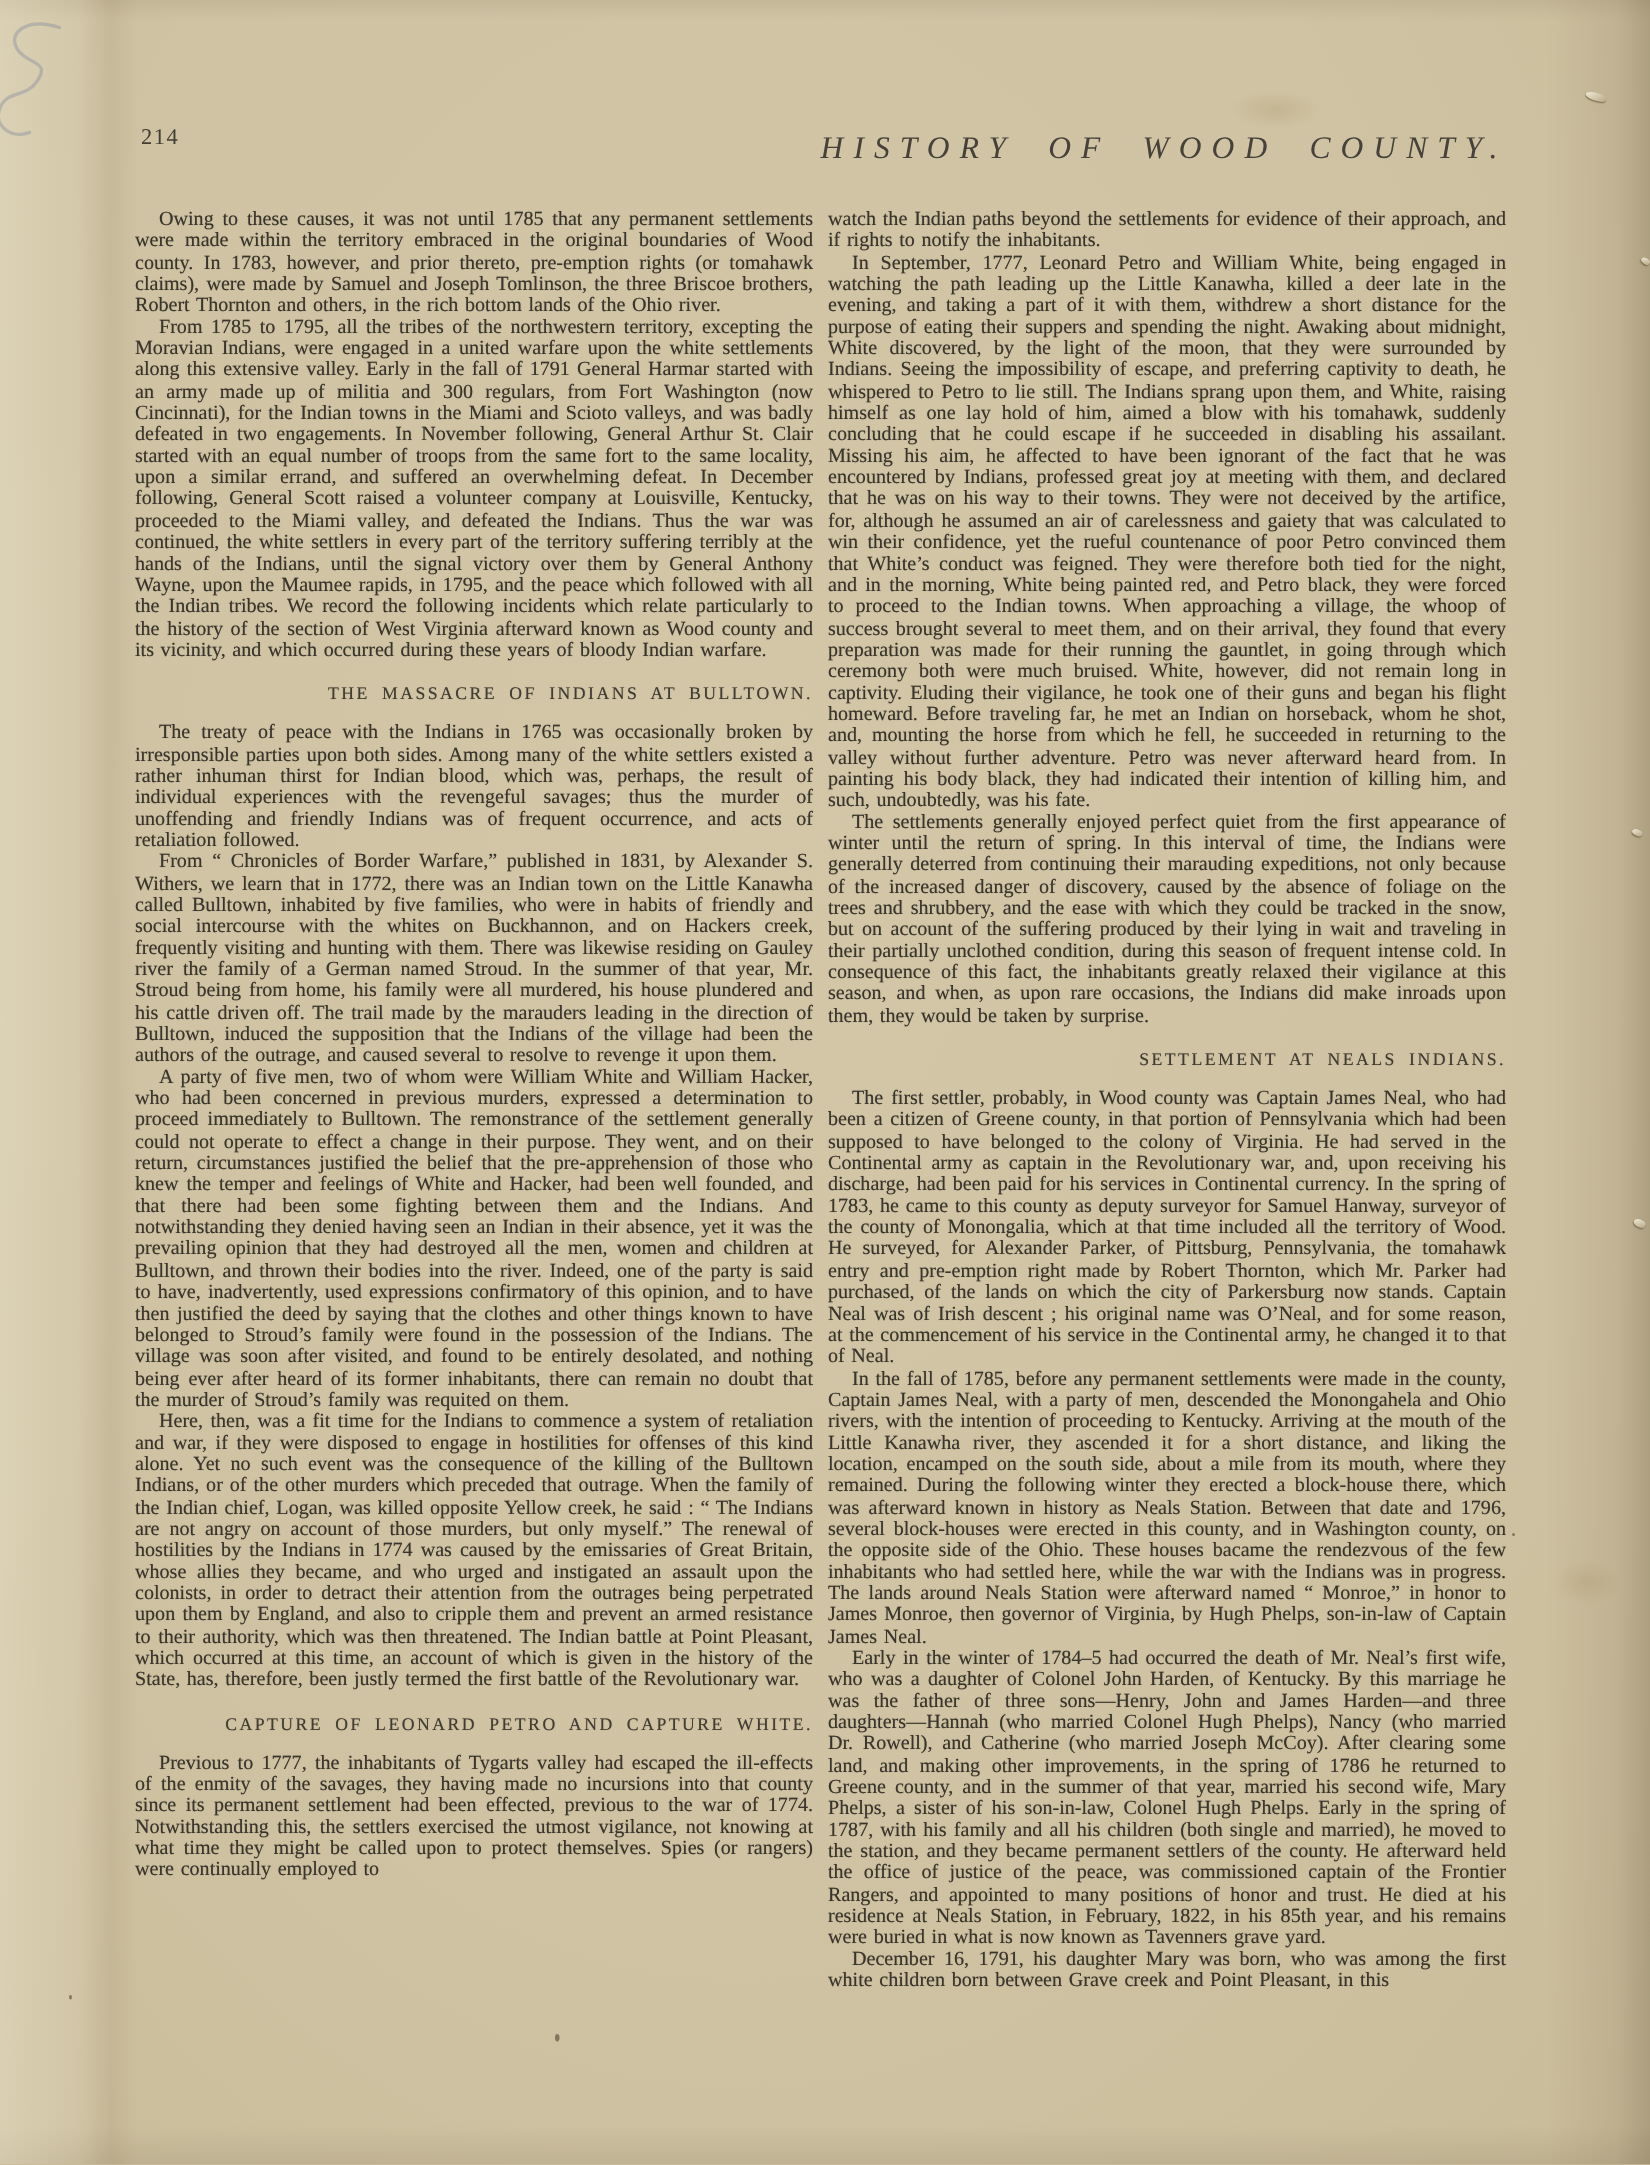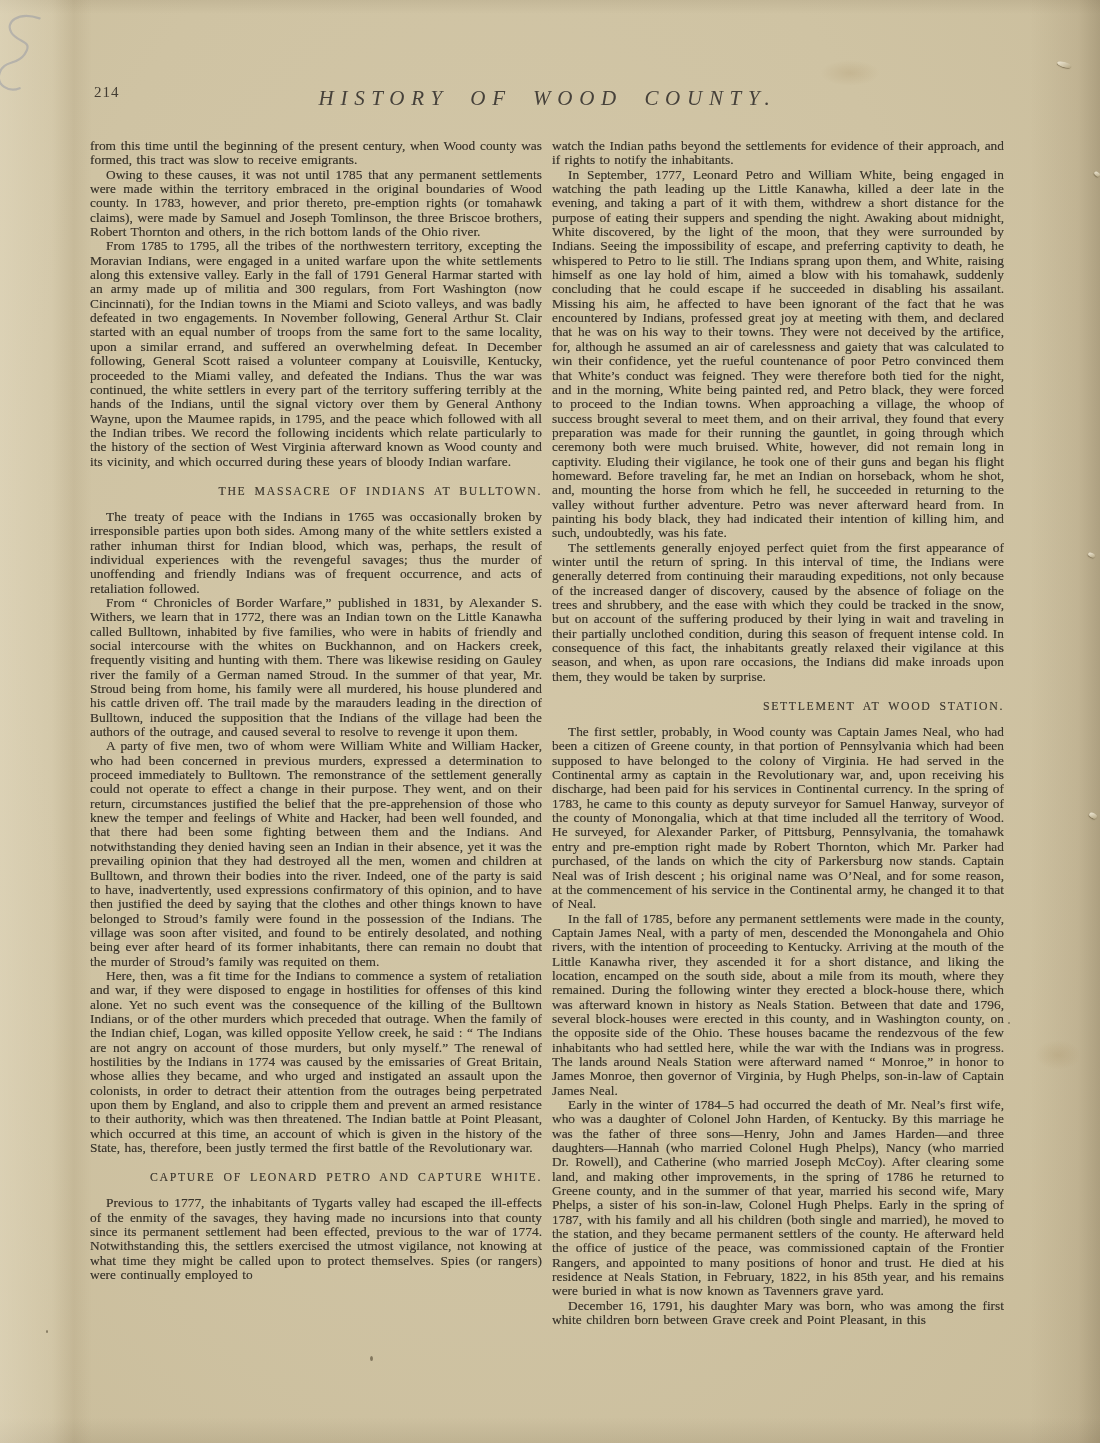--- a/index.html
+++ b/index.html
@@ -18,21 +18,21 @@
       linear-gradient(to top, rgba(92,76,48,0.12) 0px, rgba(0,0,0,0) 26px),
       radial-gradient(ellipse at 45% 38%, #d3c7a8 0%, #cfc3a3 55%, #c9bc9a 100%);
     color:#3a352c;
   }
   .pagenum{
     position:absolute;left:94px;top:84px;
     font-size:15px;letter-spacing:1px;color:#433d33;
   }
   .title{
     position:absolute;left:90px;top:86px;width:915px;margin:0;
-    text-align:center;font-style:italic;font-weight:normal;
+    text-align:right;font-style:italic;font-weight:normal;
     font-size:21px;letter-spacing:0.32em;word-spacing:0.45em;color:#46413a;
   }
   .columns{
     position:absolute;left:90px;top:139px;width:915px;
     display:flex;gap:10px;
   }
   .col{width:452px;}
   .col p{
     margin:0;
     font-size:13.4px;line-height:14.35px;
@@ -67,37 +67,36 @@
       <path d="M40,6 C18,2 6,14 14,24 C22,34 38,28 30,44 C24,56 10,52 8,66 C6,78 20,84 30,78" fill="none" stroke="#7d86a0" stroke-width="2.2" stroke-linecap="round" opacity="0.7"></path>
     </svg>
   </div>
 
   <span class="pagenum">214</span>
   <h1 class="title">HISTORY OF WOOD COUNTY.</h1>
 
   <div class="columns">
 
     <div class="col">
-      <p>from this time until the beginning of the present century, when Wood county was formed, this tract was slow to receive emigrants.</p>
       <p class="indent">Owing to these causes, it was not until 1785 that any permanent settlements were made within the territory embraced in the original boundaries of Wood county.  In 1783, however, and prior thereto, pre-emption rights (or tomahawk claims), were made by Samuel and Joseph Tomlinson, the three Briscoe brothers, Robert Thornton and others, in the rich bottom lands of the Ohio river.</p>
       <p class="indent">From 1785 to 1795, all the tribes of the northwestern territory, excepting the Moravian Indians, were engaged in a united warfare upon the white settlements along this extensive valley.  Early in the fall of 1791 General Harmar started with an army made up of militia and 300 regulars, from Fort Washington (now Cincinnati), for the Indian towns in the Miami and Scioto valleys, and was badly defeated in two engagements.  In November following, General Arthur St. Clair started with an equal number of troops from the same fort to the same locality, upon a similar errand, and suffered an overwhelming defeat.  In December following, General Scott raised a volunteer company at Louisville, Kentucky, proceeded to the Miami valley, and defeated the Indians.  Thus the war was continued, the white settlers in every part of the territory suffering terribly at the hands of the Indians, until the signal victory over them by General Anthony Wayne, upon the Maumee rapids, in 1795, and the peace which followed with all the Indian tribes.  We record the following incidents which relate particularly to the history of the section of West Virginia afterward known as Wood county and its vicinity, and which occurred during these years of bloody Indian warfare.</p>
       <h2 class="sect">THE MASSACRE OF INDIANS AT BULLTOWN.</h2>
       <p class="indent">The treaty of peace with the Indians in 1765 was occasionally broken by irresponsible parties upon both sides.  Among many of the white settlers existed a rather inhuman thirst for Indian blood, which was, perhaps, the result of individual experiences with the revengeful savages; thus the murder of unoffending and friendly Indians was of frequent occurrence, and acts of retaliation followed.</p>
       <p class="indent">From “ Chronicles of Border Warfare,” published in 1831, by Alexander S. Withers, we learn that in 1772, there was an Indian town on the Little Kanawha called Bulltown, inhabited by five families, who were in habits of friendly and social intercourse with the whites on Buckhannon, and on Hackers creek, frequently visiting and hunting with them.  There was likewise residing on Gauley river the family of a German named Stroud.  In the summer of that year, Mr. Stroud being from home, his family were all murdered, his house plundered and his cattle driven off.  The trail made by the marauders leading in the direction of Bulltown, induced the supposition that the Indians of the village had been the authors of the outrage, and caused several to resolve to revenge it upon them.</p>
       <p class="indent">A party of five men, two of whom were William White and William Hacker, who had been concerned in previous murders, expressed a determination to proceed immediately to Bulltown.  The remonstrance of the settlement generally could not operate to effect a change in their purpose. They went, and on their return, circumstances justified the belief that the pre-apprehension of those who knew the temper and feelings of White and Hacker, had been well founded, and that there had been some fighting between them and the Indians.  And notwithstanding they denied having seen an Indian in their absence, yet it was the prevailing opinion that they had destroyed all the men, women and children at Bulltown, and thrown their bodies into the river.  Indeed, one of the party is said to have, inadvertently, used expressions confirmatory of this opinion, and to have then justified the deed by saying that the clothes and other things known to have belonged to Stroud’s family were found in the possession of the Indians.  The village was soon after visited, and found to be entirely desolated, and nothing being ever after heard of its former inhabitants, there can remain no doubt that the murder of Stroud’s family was requited on them.</p>
       <p class="indent">Here, then, was a fit time for the Indians to commence a system of retaliation and war, if they were disposed to engage in hostilities for offenses of this kind alone.  Yet no such event was the consequence of the killing of the Bulltown Indians, or of the other murders which preceded that outrage.  When the family of the Indian chief, Logan, was killed opposite Yellow creek, he said :  “ The Indians are not angry on account of those murders, but only myself.”  The renewal of hostilities by the Indians in 1774 was caused by the emissaries of Great Britain, whose allies they became, and who urged and instigated an assault upon the colonists, in order to detract their attention from the outrages being perpetrated upon them by England, and also to cripple them and prevent an armed resistance to their authority, which was then threatened.  The Indian battle at Point Pleasant, which occurred at this time, an account of which is given in the history of the State, has, therefore, been justly termed the first battle of the Revolutionary war.</p>
       <h2 class="sect">CAPTURE OF LEONARD PETRO AND CAPTURE WHITE.</h2>
       <p class="indent">Previous to 1777, the inhabitants of Tygarts valley had escaped the ill-effects of the enmity of the savages, they having made no incursions into that county since its permanent settlement had been effected, previous to the war of 1774.  Notwithstanding this, the settlers exercised the utmost vigilance, not knowing at what time they might be called upon to protect themselves.  Spies (or rangers) were continually employed to</p>
     </div>
 
     <div class="col">
       <p>watch the Indian paths beyond the settlements for evidence of their approach, and if rights to notify the inhabitants.</p>
       <p class="indent">In September, 1777, Leonard Petro and William White, being engaged in watching the path leading up the Little Kanawha, killed a deer late in the evening, and taking a part of it with them, withdrew a short distance for the purpose of eating their suppers and spending the night.  Awaking about midnight, White discovered, by the light of the moon, that they were surrounded by Indians.  Seeing the impossibility of escape, and preferring captivity to death, he whispered to Petro to lie still.  The Indians sprang upon them, and White, raising himself as one lay hold of him, aimed a blow with his tomahawk, suddenly concluding that he could escape if he succeeded in disabling his assailant.  Missing his aim, he affected to have been ignorant of the fact that he was encountered by Indians, professed great joy at meeting with them, and declared that he was on his way to their towns.  They were not deceived by the artifice, for, although he assumed an air of carelessness and gaiety that was calculated to win their confidence, yet the rueful countenance of poor Petro convinced them that White’s conduct was feigned.  They were therefore both tied for the night, and in the morning, White being painted red, and Petro black, they were forced to proceed to the Indian towns.  When approaching a village, the whoop of success brought several to meet them, and on their arrival, they found that every preparation was made for their running the gauntlet, in going through which ceremony both were much bruised. White, however, did not remain long in captivity.  Eluding their vigilance, he took one of their guns and began his flight homeward.  Before traveling far, he met an Indian on horseback, whom he shot, and, mounting the horse from which he fell, he succeeded in returning to the valley without further adventure.  Petro was never afterward heard from.  In painting his body black, they had indicated their intention of killing him, and such, undoubtedly, was his fate.</p>
       <p class="indent">The settlements generally enjoyed perfect quiet from the first appearance of winter until the return of spring.  In this interval of time, the Indians were generally deterred from continuing their marauding expeditions, not only because of the increased danger of discovery, caused by the absence of foliage on the trees and shrubbery, and the ease with which they could be tracked in the snow, but on account of the suffering produced by their lying in wait and traveling in their partially unclothed condition, during this season of frequent intense cold.  In consequence of this fact, the inhabitants greatly relaxed their vigilance at this season, and when, as upon rare occasions, the Indians did make inroads upon them, they would be taken by surprise.</p>
-      <h2 class="sect">SETTLEMENT AT WOOD STATION.</h2>
+      <h2 class="sect">SETTLEMENT AT NEALS INDIANS.</h2>
       <p class="indent">The first settler, probably, in Wood county was Captain James Neal, who had been a citizen of Greene county, in that portion of Pennsylvania which had been supposed to have belonged to the colony of Virginia.  He had served in the Continental army as captain in the Revolutionary war, and, upon receiving his discharge, had been paid for his services in Continental currency.  In the spring of 1783, he came to this county as deputy surveyor for Samuel Hanway, surveyor of the county of Monongalia, which at that time included all the territory of Wood.  He surveyed, for Alexander Parker, of Pittsburg, Pennsylvania, the tomahawk entry and pre-emption right made by Robert Thornton, which Mr. Parker had purchased, of the lands on which the city of Parkersburg now stands. Captain Neal was of Irish descent ; his original name was O’Neal, and for some reason, at the commencement of his service in the Continental army, he changed it to that of Neal.</p>
       <p class="indent">In the fall of 1785, before any permanent settlements were made in the county, Captain James Neal, with a party of men, descended the Monongahela and Ohio rivers, with the intention of proceeding to Kentucky.  Arriving at the mouth of the Little Kanawha river, they ascended it for a short distance, and liking the location, encamped on the south side, about a mile from its mouth, where they remained.  During the following winter they erected a block-house there, which was afterward known in history as Neals Station.  Between that date and 1796, several block-houses were erected in this county, and in Washington county, on the opposite side of the Ohio.  These houses bacame the rendezvous of the few inhabitants who had settled here, while the war with the Indians was in progress. The lands around Neals Station were afterward named “ Monroe,” in honor to James Monroe, then governor of Virginia, by Hugh Phelps, son-in-law of Captain James Neal.</p>
       <p class="indent">Early in the winter of 1784–5 had occurred the death of Mr. Neal’s first wife, who was a daughter of Colonel John Harden, of Kentucky.  By this marriage he was the father of three sons—Henry, John and James Harden—and three daughters—Hannah (who married Colonel Hugh Phelps), Nancy (who married Dr. Rowell), and Catherine (who married Joseph McCoy).  After clearing some land, and making other improvements, in the spring of 1786 he returned to Greene county, and in the summer of that year, married his second wife, Mary Phelps, a sister of his son-in-law, Colonel Hugh Phelps.  Early in the spring of 1787, with his family and all his children (both single and married), he moved to the station, and they became permanent settlers of the county.  He afterward held the office of justice of the peace, was commissioned captain of the Frontier Rangers, and appointed to many positions of honor and trust.  He died at his residence at Neals Station, in February, 1822, in his 85th year, and his remains were buried in what is now known as Tavenners grave yard.</p>
       <p class="indent">December 16, 1791, his daughter Mary was born, who was among the first white children born between Grave creek and Point Pleasant, in this</p>
     </div>
 
   </div>
 
   <div class="curl" style="left:1057px;top:62px;width:14px;height:5px;transform:rotate(18deg);"></div>
   <div class="curl" style="left:1094px;top:172px;width:6px;height:4px;transform:rotate(40deg);"></div>

